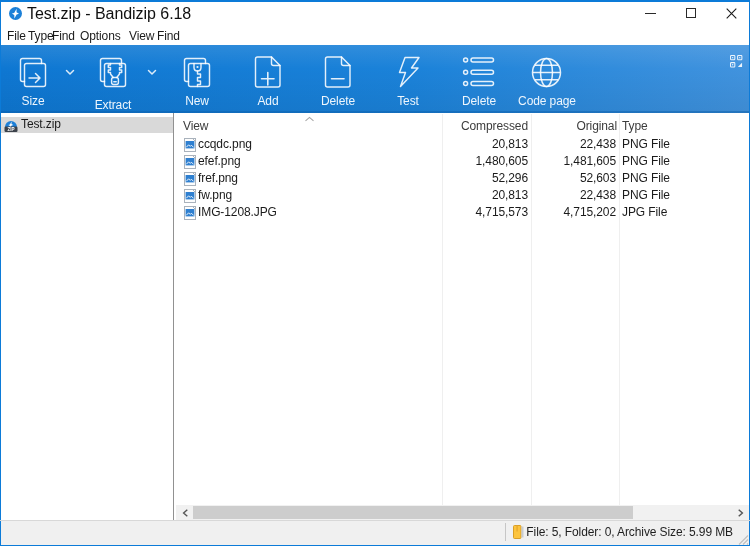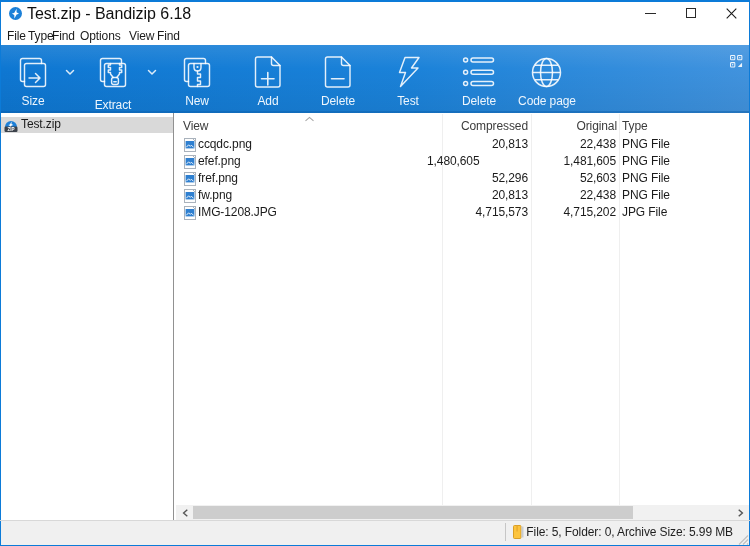--- a/index.html
+++ b/index.html
@@ -158,21 +158,21 @@
 <div class="lbl" style="left:514px;top:138px;width:102px;text-align:right">22,438</div>
 <div class="lbl" style="left:622px;top:138px">PNG File</div>
 
 <svg class="abs row-ic" style="left:184px;top:155px" width="12" height="14" viewBox="0 0 12 14">
       <rect x="0.5" y="0.5" width="11" height="13" fill="#fdfdfd" stroke="#a9b2bc"></rect>
       <path d="M8.5 0.5 L11.5 3.5" stroke="#a9b2bc" fill="none"></path>
       <rect x="1.6" y="3" width="8.8" height="7.4" fill="#2e7fd0"></rect>
       <path d="M2.4 9.2 L4.6 6.8 L6.2 8.4 L7.4 7.2 L9.6 9.4" stroke="#fff" stroke-width="0.9" fill="none"></path>
     </svg>
 <div class="lbl" style="left:198px;top:155px">efef.png</div>
-<div class="lbl" style="left:427px;top:155px;width:101px;text-align:left">1,480,605</div>
+<div class="lbl" style="left:427px;top:155px;width:101px;text-align:right">1,480,605</div>
 <div class="lbl" style="left:514px;top:155px;width:102px;text-align:right">1,481,605</div>
 <div class="lbl" style="left:622px;top:155px">PNG File</div>
 
 <svg class="abs row-ic" style="left:184px;top:172px" width="12" height="14" viewBox="0 0 12 14">
       <rect x="0.5" y="0.5" width="11" height="13" fill="#fdfdfd" stroke="#a9b2bc"></rect>
       <path d="M8.5 0.5 L11.5 3.5" stroke="#a9b2bc" fill="none"></path>
       <rect x="1.6" y="3" width="8.8" height="7.4" fill="#2e7fd0"></rect>
       <path d="M2.4 9.2 L4.6 6.8 L6.2 8.4 L7.4 7.2 L9.6 9.4" stroke="#fff" stroke-width="0.9" fill="none"></path>
     </svg>
 <div class="lbl" style="left:198px;top:172px">fref.png</div>

